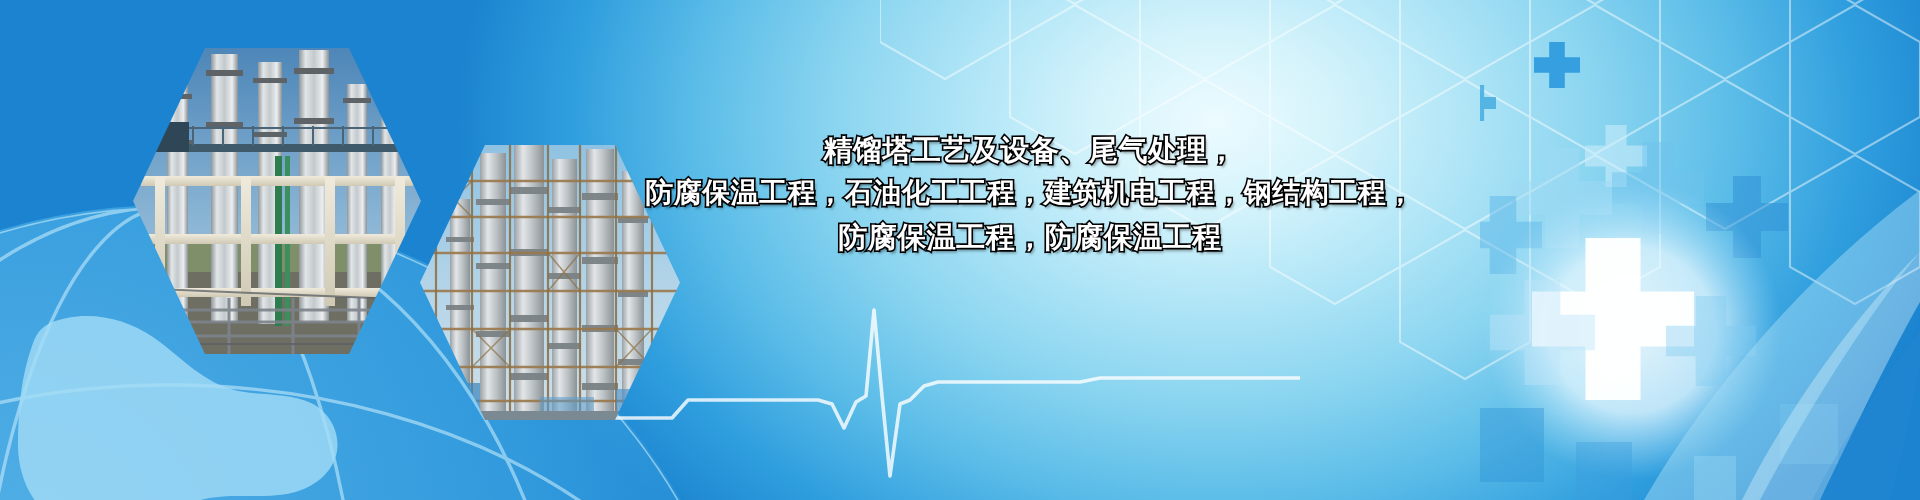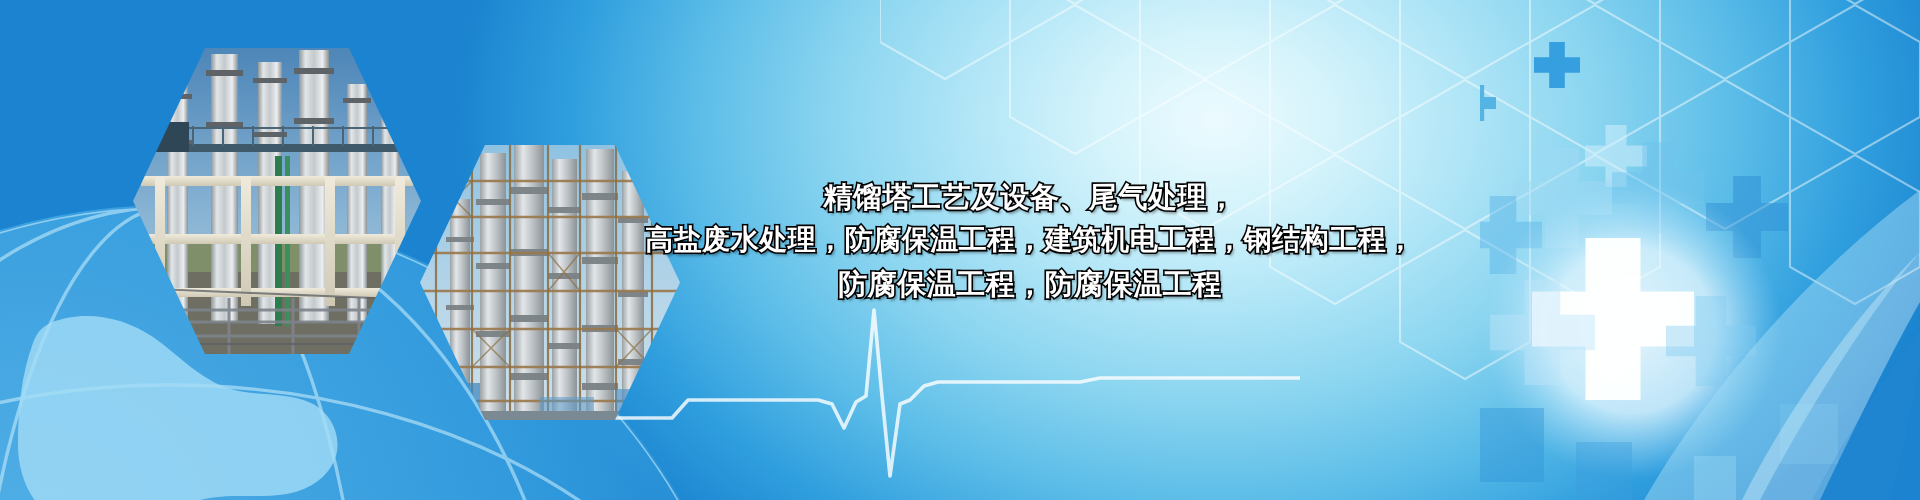--- a/index.html
+++ b/index.html
@@ -70,21 +70,20 @@
 
   .photo { position:absolute; inset:0; overflow:hidden; }
   .photo svg { width:100%; height:100%; display:block; }
 
   
   #headline {
     position:absolute;
     left:640px; top:128px; width:780px;
     text-align:center;
     line-height:1.52;
-    margin-top:47px;
   }
   .hl-line {
     display:block;
     font-family:"DejaVu Sans","Liberation Sans",sans-serif;
     font-weight:bold;
     font-size:29px;
     letter-spacing:.5px;
     color:#ffffff;
     white-space:nowrap;
     -webkit-text-stroke:3.2px #000;
@@ -401,17 +400,17 @@
         <rect x="196" y="244" width="64" height="31" fill="#4a90c6" opacity=".62"></rect>
         <rect x="120" y="252" width="54" height="23" fill="#5b9bcb" opacity=".55"></rect>
 
         <rect x="0" y="266" width="260" height="9" fill="#7b8a92"></rect>
       </svg>
     </div>
   </div>
 
   <div id="headline">
     <span class="hl-line l1">精馏塔工艺及设备、尾气处理，</span>
-    <span class="hl-line l2">高盐废水处理，防腐保温工程，建筑机电工程，钢结构工程，</span>
+    <span class="hl-line l2">防腐保温工程，石油化工工程，建筑机电工程，钢结构工程，</span>
     <span class="hl-line l3">防腐保温工程，防腐保温工程</span>
   </div>
 
 </div>
 
 </body></html>

